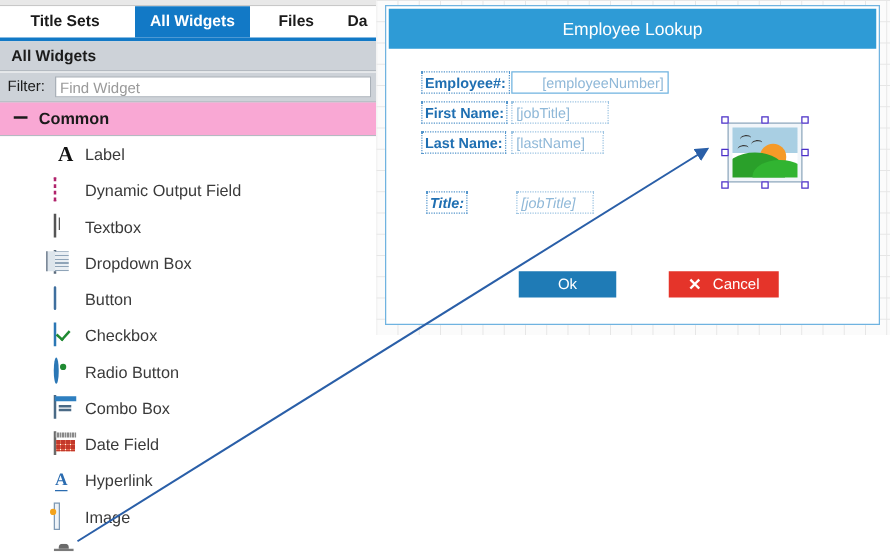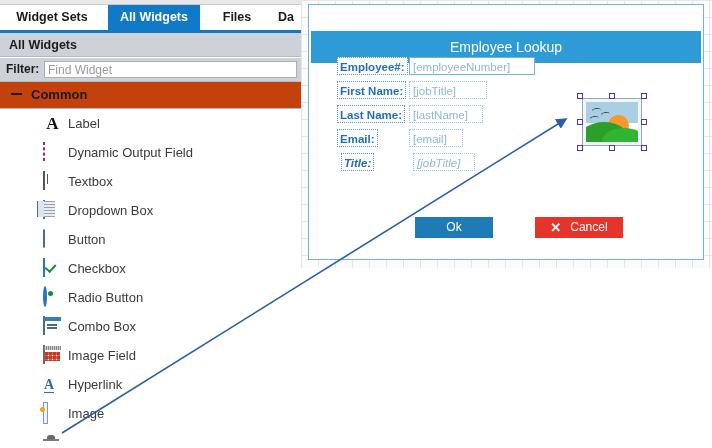--- a/index.html
+++ b/index.html
@@ -41,33 +41,33 @@
     font-size:12.5px;font-weight:bold;color:#1b1b1b;
     line-height:24px;padding-left:9px;box-sizing:border-box;
   }
   
   #filter-row{
     position:absolute;left:0;top:58px;width:301px;height:23px;
     background:#cdd2d8;border-bottom:1px solid #b4bac1;
   }
   #filter-label{
     position:absolute;left:6px;top:0;height:23px;line-height:23px;
-    font-size:12px;font-weight:bold;color:#1b1b1b;
+    font-size:12px;font-weight:normal;color:#1b1b1b;
   }
   #filter-input{
     position:absolute;left:44px;top:3px;width:253px;height:17px;
     border:1px solid #a9b0b8;background:#ffffff;
     font-size:12px;color:#1b1b1b;padding:0 3px;box-sizing:border-box;
     font-family:"Liberation Sans", sans-serif;outline:none;
   }
   #filter-input::placeholder{color:#9a9a9a;opacity:1;}
   
   #group-common{
     position:absolute;left:0;top:82px;width:301px;height:26px;
-    background:#c2410c;border-bottom:1px solid #b4bac1;
+    background:#f9a8d4;border-bottom:1px solid #b4bac1;
   }
   #group-common .minus{
     position:absolute;left:11px;top:11px;width:11px;height:2px;background:#1b1b1b;
   }
   #group-common .gtitle{
     position:absolute;left:31px;top:0;height:26px;line-height:26px;
     font-size:13px;font-weight:bold;color:#1b1b1b;
   }
   
   #widget-list{
@@ -154,21 +154,20 @@
     background-size:17px 17px;
   }
   
   #dialog{
     position:absolute;left:7px;top:4px;width:396px;height:256px;
     background:#ffffff;border:1px solid #6fb3e0;box-sizing:border-box;
   }
   #dialog-titlebar{
     position:absolute;left:2px;top:2px;right:2px;height:32px;
     background:#2e9bd6;
-    margin-top:24px;
   }
   #dialog-title{
     width:100%;height:32px;line-height:32px;text-align:center;
     color:#ffffff;font-size:14px;
   }
   .form-row{position:absolute;height:20px;}
   .flabel{
     position:absolute;left:0;top:0;height:18px;line-height:18px;
     font-size:11.5px;font-weight:bold;color:#1f6fb2;
     border:1px dotted #5596cc;padding:0 2px;box-sizing:border-box;
@@ -236,21 +235,21 @@
   }
 </style>
 </head>
 <body>
 
 <div id="widget-panel">
 
   <div class="top-strip"></div>
 
   <div id="tab-bar">
-    <div class="tab" style="left:8px;width:88px;">Widget Sets</div>
+    <div class="tab" style="left:8px;width:88px;">Title Sets</div>
     <div class="tab active" style="left:108px;width:92px;">All Widgets</div>
     <div class="tab" style="left:213px;width:48px;">Files</div>
     <div class="tab" style="left:274px;width:24px;">Da</div>
   </div>
   <div id="tab-underline"></div>
 
   <div id="panel-title">All Widgets</div>
 
   <div id="filter-row">
     <span id="filter-label">Filter:</span>
@@ -299,21 +298,21 @@
       <span class="wlabel">Radio Button</span>
     </div>
 
     <div class="wrow" style="top:203px;">
       <span class="wicon"><span class="ic-combo"></span></span>
       <span class="wlabel">Combo Box</span>
     </div>
 
     <div class="wrow" style="top:232px;">
       <span class="wicon"><span class="ic-date"></span></span>
-      <span class="wlabel">Image Field</span>
+      <span class="wlabel">Date Field</span>
     </div>
 
     <div class="wrow" style="top:261px;">
       <span class="wicon"><span class="ic-link">A</span></span>
       <span class="wlabel">Hyperlink</span>
     </div>
 
     <div class="wrow" style="top:290px;">
       <span class="wicon"><span class="ic-image"><span class="pic"></span></span></span>
       <span class="wlabel">Image</span>
@@ -330,37 +329,33 @@
   <div id="canvas-grid"></div>
 
   <div id="dialog">
 
     <div id="dialog-titlebar">
       <div id="dialog-title">Employee Lookup</div>
     </div>
 
     <div class="form-row" style="left:0;top:52px;width:100%;">
       <span class="flabel" style="left:28px;">Employee#:</span>
-      <span class="ffield solid" style="left:100px;width:126px;">[employeeNumber]</span>
+      <span class="ffield solid" style="left:100px;width:126px;text-align:right;">[employeeNumber]</span>
     </div>
 
     <div class="form-row" style="left:0;top:76px;width:100%;">
       <span class="flabel" style="left:28px;">First Name:</span>
       <span class="ffield dotted" style="left:100px;width:78px;">[jobTitle]</span>
     </div>
 
     <div class="form-row" style="left:0;top:100px;width:100%;">
       <span class="flabel" style="left:28px;">Last Name:</span>
       <span class="ffield dotted" style="left:100px;width:74px;">[lastName]</span>
     </div>
 
-    <div class="form-row" style="left:0;top:124px;width:100%;">
-      <span class="flabel" style="left:28px;">Email:</span>
-      <span class="ffield dotted" style="left:100px;width:54px;">[email]</span>
-    </div>
 
     <div class="form-row" style="left:4px;top:148px;width:100%;font-style:italic;">
       <span class="flabel" style="left:28px;">Title:</span>
       <span class="ffield dotted" style="left:100px;width:62px;">[jobTitle]</span>
     </div>
 
     <div id="image-widget">
       <div class="frame">
         <div class="pic">
           <span class="sun"></span>

